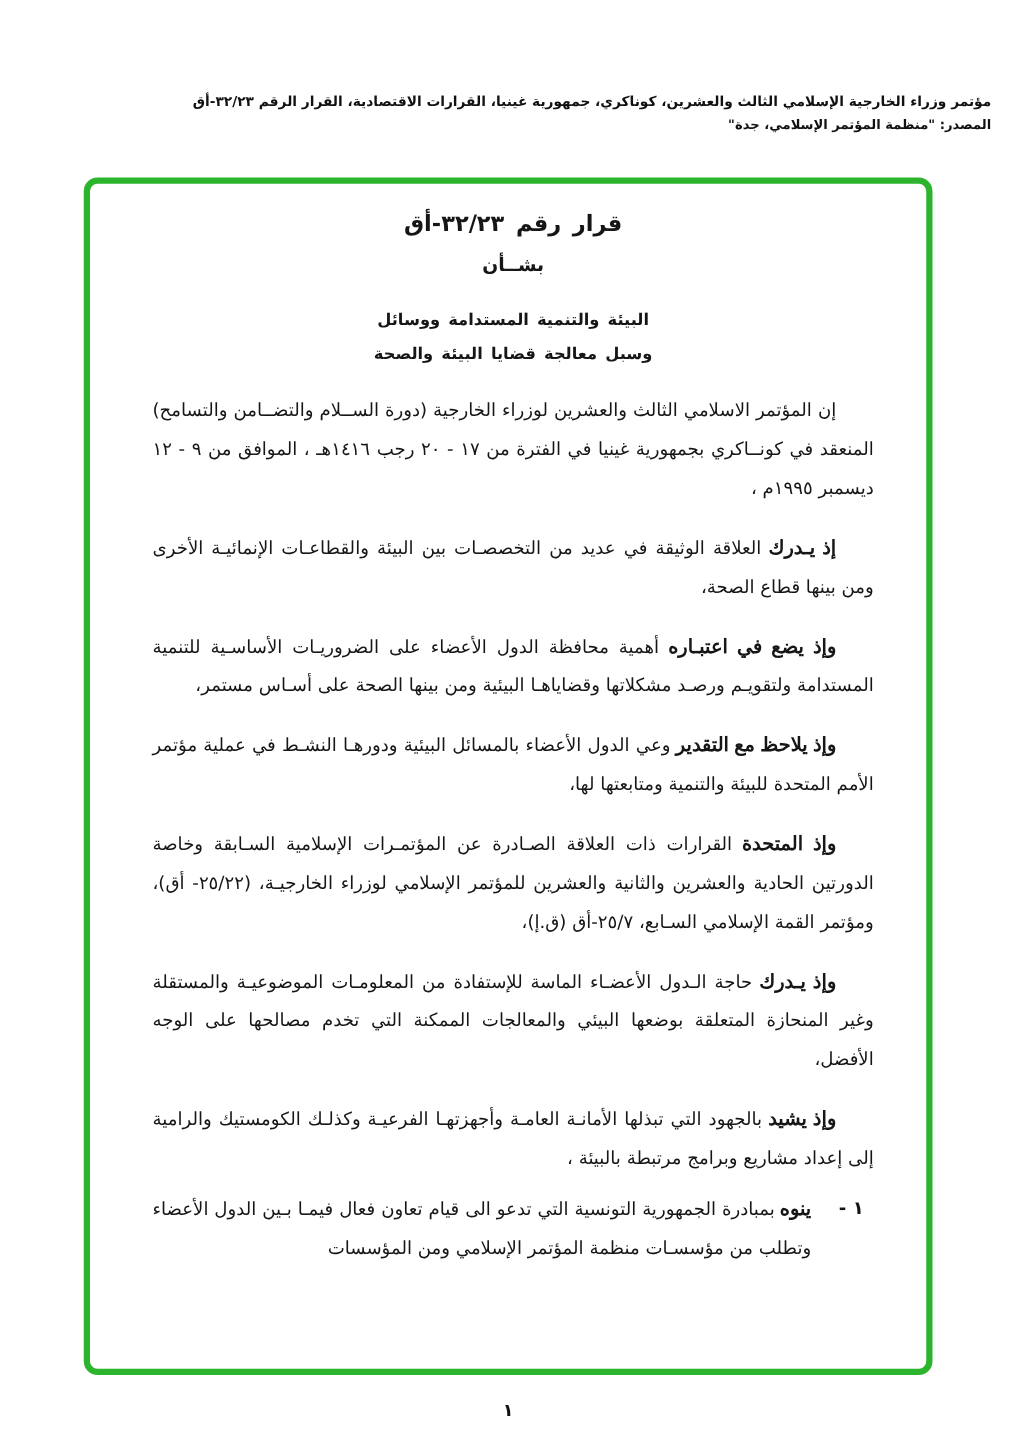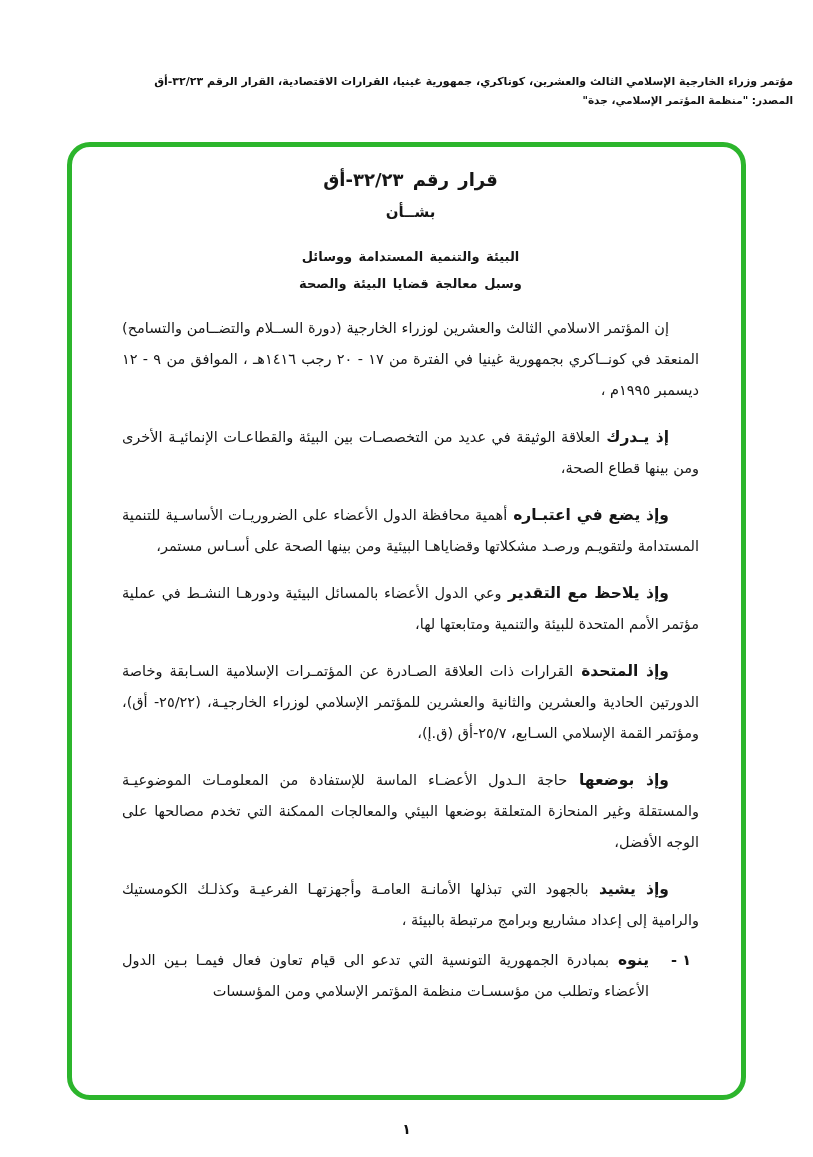--- a/index.html
+++ b/index.html
@@ -24,21 +24,21 @@
     color:#111;
   }
   .top-header .src-line { font-size:10.5px; }
 
   
   .doc-frame {
     position:absolute;
     top:142px; left:67px;
     width:679px; height:958px;
     border:5px solid #2cb52c;
-    border-radius:23px;
+    border-radius:11px;
     background:#ffffff;
     padding:22px 42px 14px 50px;
     direction:rtl;
     overflow:hidden;
   }
 
   .titles { text-align:center; margin-bottom:14px; }
   .title-main {
     font-size:18px; font-weight:bold;
     letter-spacing:1px; word-spacing:3px;
@@ -56,21 +56,21 @@
   }
 
   .para {
     direction:rtl;
     text-align:justify;
     font-size:14.5px;
     line-height:31px;
     text-indent:30px;
     margin-top:16px;
   }
-  .lead { font-weight:bold; font-size:15.5px; }
+  .lead { font-weight:bold; font-size:15.5px;font-family:Liberation Serif, serif; }
 
   .list-item {
     display:flex;
     direction:rtl;
     margin-top:9px;
     padding-right:8px;
     font-size:14.5px;
     line-height:31px;
   }
   .list-item .num {
@@ -113,21 +113,21 @@
   <p class="para"><span class="lead"></span><span>إن المؤتمر الاسلامي الثالث والعشرين لوزراء الخارجية (دورة الســلام والتضــامن والتسامح) المنعقد في كونــاكري بجمهورية غينيا في الفترة من ١٧ - ٢٠ رجب ١٤١٦هـ ، الموافق من ٩ - ١٢ ديسمبر ١٩٩٥م ،</span></p>
 
   <p class="para"><span class="lead">إذ يـدرك </span><span>العلاقة الوثيقة في عديد من التخصصـات بين البيئة والقطاعـات الإنمائيـة الأخرى ومن بينها قطاع الصحة،</span></p>
 
   <p class="para"><span class="lead">وإذ يضع في اعتبـاره </span><span>أهمية محافظة الدول الأعضاء على الضروريـات الأساسـية للتنمية المستدامة ولتقويـم ورصـد مشكلاتها وقضاياهـا البيئية ومن بينها الصحة على أسـاس مستمر،</span></p>
 
   <p class="para"><span class="lead">وإذ يلاحظ مع التقدير </span><span>وعي الدول الأعضاء بالمسائل البيئية ودورهـا النشـط في عملية مؤتمر الأمم المتحدة للبيئة والتنمية ومتابعتها لها،</span></p>
 
   <p class="para"><span class="lead">وإذ المتحدة </span><span>القرارات ذات العلاقة الصـادرة عن المؤتمـرات الإسلامية السـابقة وخاصة الدورتين الحادية والعشرين والثانية والعشرين للمؤتمر الإسلامي لوزراء الخارجيـة، (٢٥/٢٢- أق)، ومؤتمر القمة الإسلامي السـابع، ٢٥/٧-أق (ق.إ)،</span></p>
 
-  <p class="para"><span class="lead">وإذ بوضعها </span><span>حاجة الـدول الأعضـاء الماسة للإستفادة من المعلومـات الموضوعيـة والمستقلة وغير المنحازة المتعلقة بوضعها البيئي والمعالجات الممكنة التي تخدم مصالحها على الوجه الأفضل،</span></p>
+  <p class="para"><span class="lead">وإذ يـدرك </span><span>حاجة الـدول الأعضـاء الماسة للإستفادة من المعلومـات الموضوعيـة والمستقلة وغير المنحازة المتعلقة بوضعها البيئي والمعالجات الممكنة التي تخدم مصالحها على الوجه الأفضل،</span></p>
 
   <p class="para"><span class="lead">وإذ يشيد </span><span>بالجهود التي تبذلها الأمانـة العامـة وأجهزتهـا الفرعيـة وكذلـك الكومستيك والرامية إلى إعداد مشاريع وبرامج مرتبطة بالبيئة ،</span></p>
 
 
   <div class="list-item">
     <span class="num">١ -</span>
     <div class="item-text"><span class="lead">ينوه </span><span>بمبادرة الجمهورية التونسية التي تدعو الى قيام تعاون فعال فيمـا بـين الدول الأعضاء وتطلب من مؤسسـات منظمة المؤتمر الإسلامي ومن المؤسسات</span></div>
   </div>
 
 </div>

